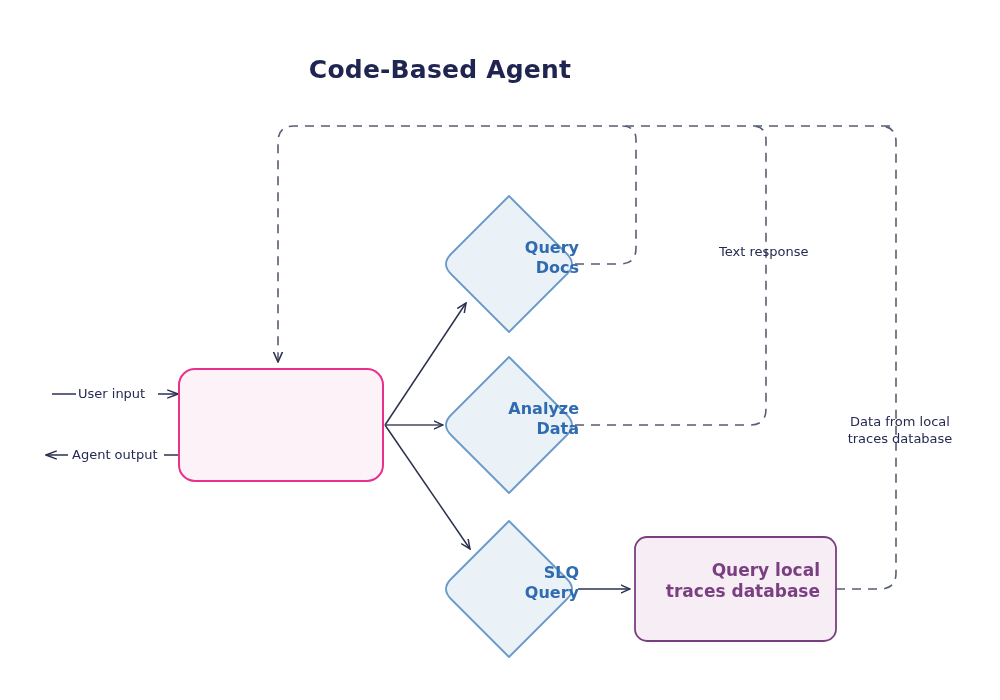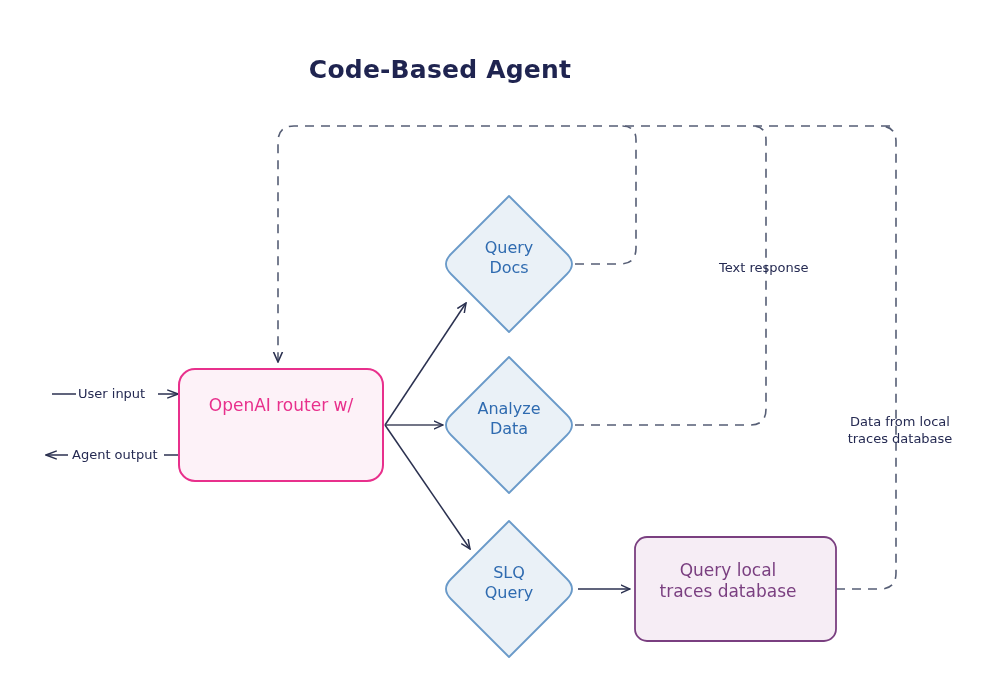--- a/index.html
+++ b/index.html
@@ -28,23 +28,23 @@
     width: 880px;
     text-align: center;
     font-family: "DejaVu Sans", sans-serif;
     font-size: 25px;
     font-weight: bold;
     color: #1f2450;
     letter-spacing: 0.2px;
   }
   .node-label {
     position: absolute;
-    text-align: center;
+    text-align: right;
     font-family: "DejaVu Sans", sans-serif;
-    font-weight: normal;
+    font-weight: bold;
     line-height: 1.25;
     pointer-events: none;
   }
   .router-label {
     left: 180px;
     top: 395px;
     width: 202px;
     font-size: 17px;
     color: #e8308c;
   }
@@ -67,21 +67,21 @@
     color: #252a52;
     line-height: 1.3;
     pointer-events: none;
   }
   .edge-label.center {
     text-align: center;
     margin-top: 16px;
   }
   #user-input-label { left: 78px; top: 386px; }
   #agent-output-label { left: 72px; top: 447px; }
-  #text-response-label { left: 719px; top: 260px; }
+  #text-response-label { left: 719px; top: 244px; }
   #data-label { left: 840px; top: 398px; text-align: center; width: 120px; }
 </style>
 </head>
 <body>
 
 <div class="diagram-title">Code-Based Agent</div>
 
 <svg id="canvas" viewBox="0 0 1000 700" xmlns="http://www.w3.org/2000/svg">
 
   <defs>
@@ -127,21 +127,21 @@
            L 451 435 Q 441 425 451 415 L 509 357 Z" fill="#eaf1f7" stroke="#6a9ac9" stroke-width="1.8" stroke-linejoin="round"></path>
 
   <path d="M 509 521 L 567 579 Q 577 589 567 599 L 509 657
            L 451 599 Q 441 589 451 579 L 509 521 Z" fill="#eaf1f7" stroke="#6a9ac9" stroke-width="1.8" stroke-linejoin="round"></path>
 
   <rect x="635" y="537" width="201" height="104" rx="12" ry="12" fill="#f6edf5" stroke="#7a3f80" stroke-width="1.8"></rect>
 
 </svg>
 
 <div class="node-label router-label">
-  <span>OpenAI router w/</span><br>
+  <br>
 </div>
 
 <div class="node-label diamond-label" style="left:439px; top:238px;">
   <span>Query</span><br>
   <span>Docs</span>
 </div>
 
 <div class="node-label diamond-label" style="left:439px; top:399px;">
   <span>Analyze</span><br>
   <span>Data</span>

